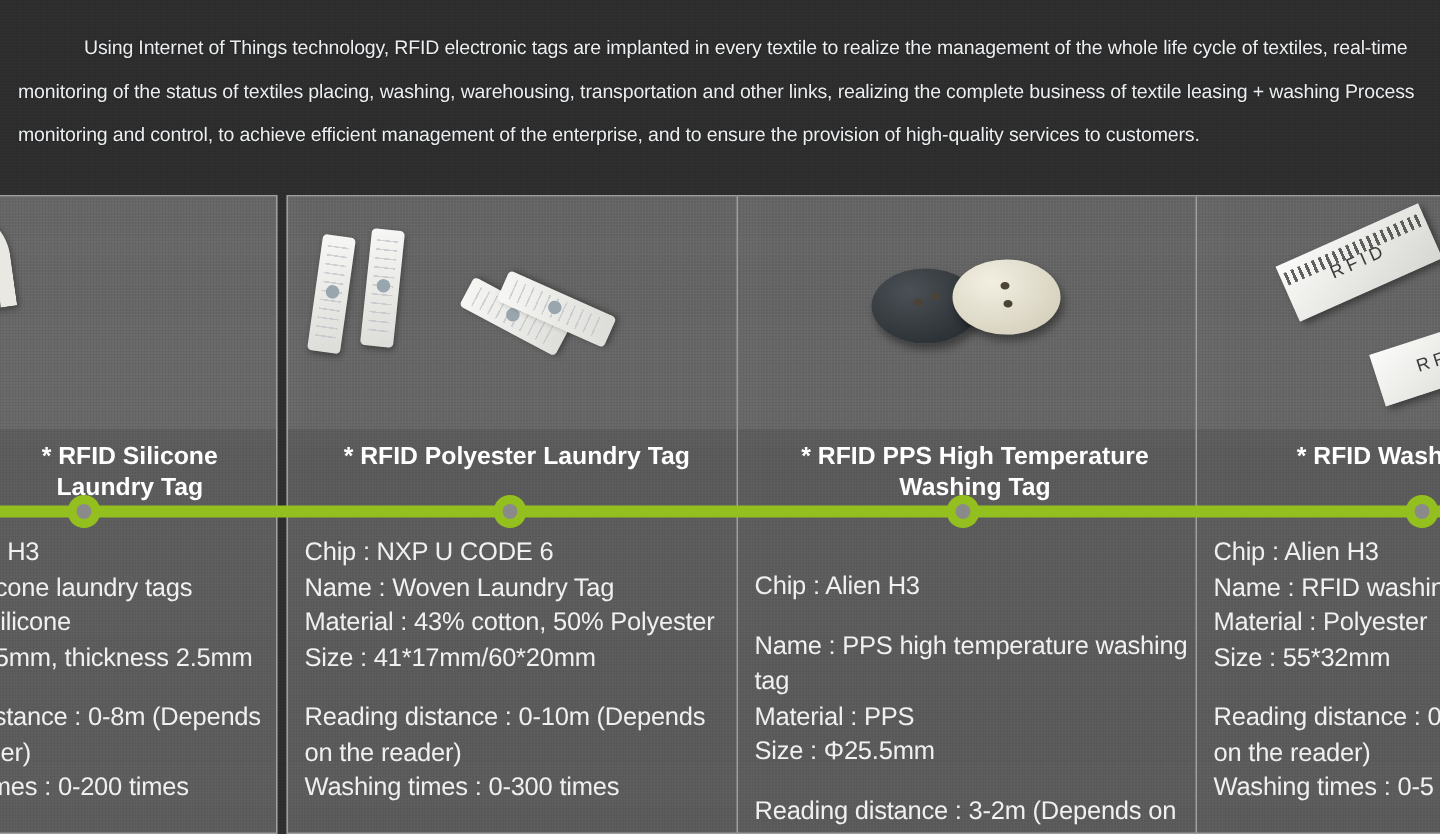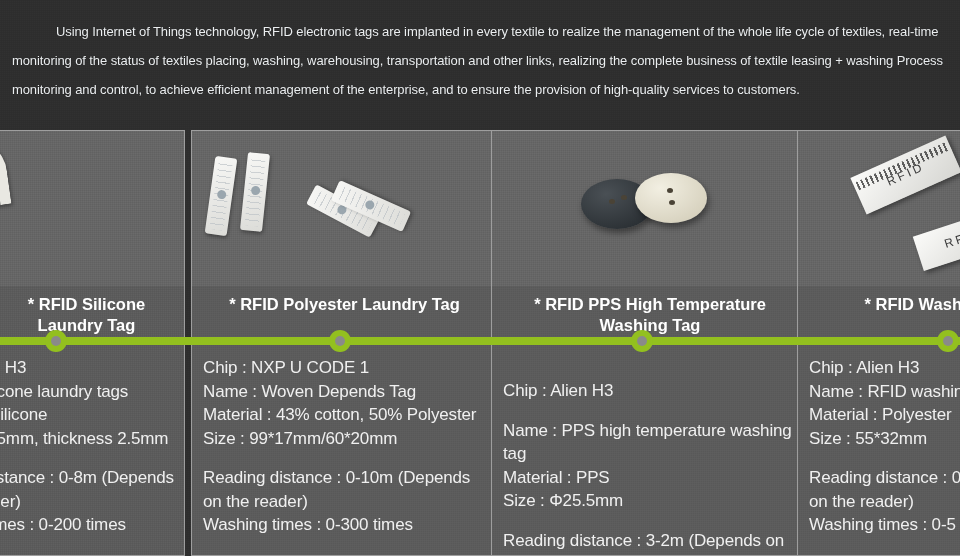--- a/index.html
+++ b/index.html
@@ -254,24 +254,24 @@
         </div>
       <div class="wtag" style="left:140px;top:44px;width:22px;height:72px;transform:rotate(-62deg);">
           <span class="chipdot"></span>
         </div>
       <div class="wtag" style="left:168px;top:36px;width:22px;height:78px;transform:rotate(-66deg);">
           <span class="chipdot"></span>
         </div>
     </div>
     <div class="card-title">*  RFID Polyester Laundry Tag</div>
     <div class="card-body">
-      <div class="ln">Chip : NXP U CODE 1</div>
-      <div class="ln">Name : Woven Depends Tag</div>
+      <div class="ln">Chip : NXP U CODE 6</div>
+      <div class="ln">Name : Woven Laundry Tag</div>
       <div class="ln">Material : 43% cotton, 50% Polyester</div>
-      <div class="ln">Size : 99*17mm/60*20mm</div>
+      <div class="ln">Size : 41*17mm/60*20mm</div>
       <div class="wrapln">Reading distance : 0-10m (Depends on the reader)</div>
       <div class="ln">Washing times : 0-300 times</div>
     </div>
   </div>
 
   <div class="card" id="card3">
     <div class="card-photo">
       <div class="photo-bg"></div>
       <div class="disc disc-dark" style="left:89px;top:48px;">
         <span class="hole" style="left:28px;top:20px;"></span>

